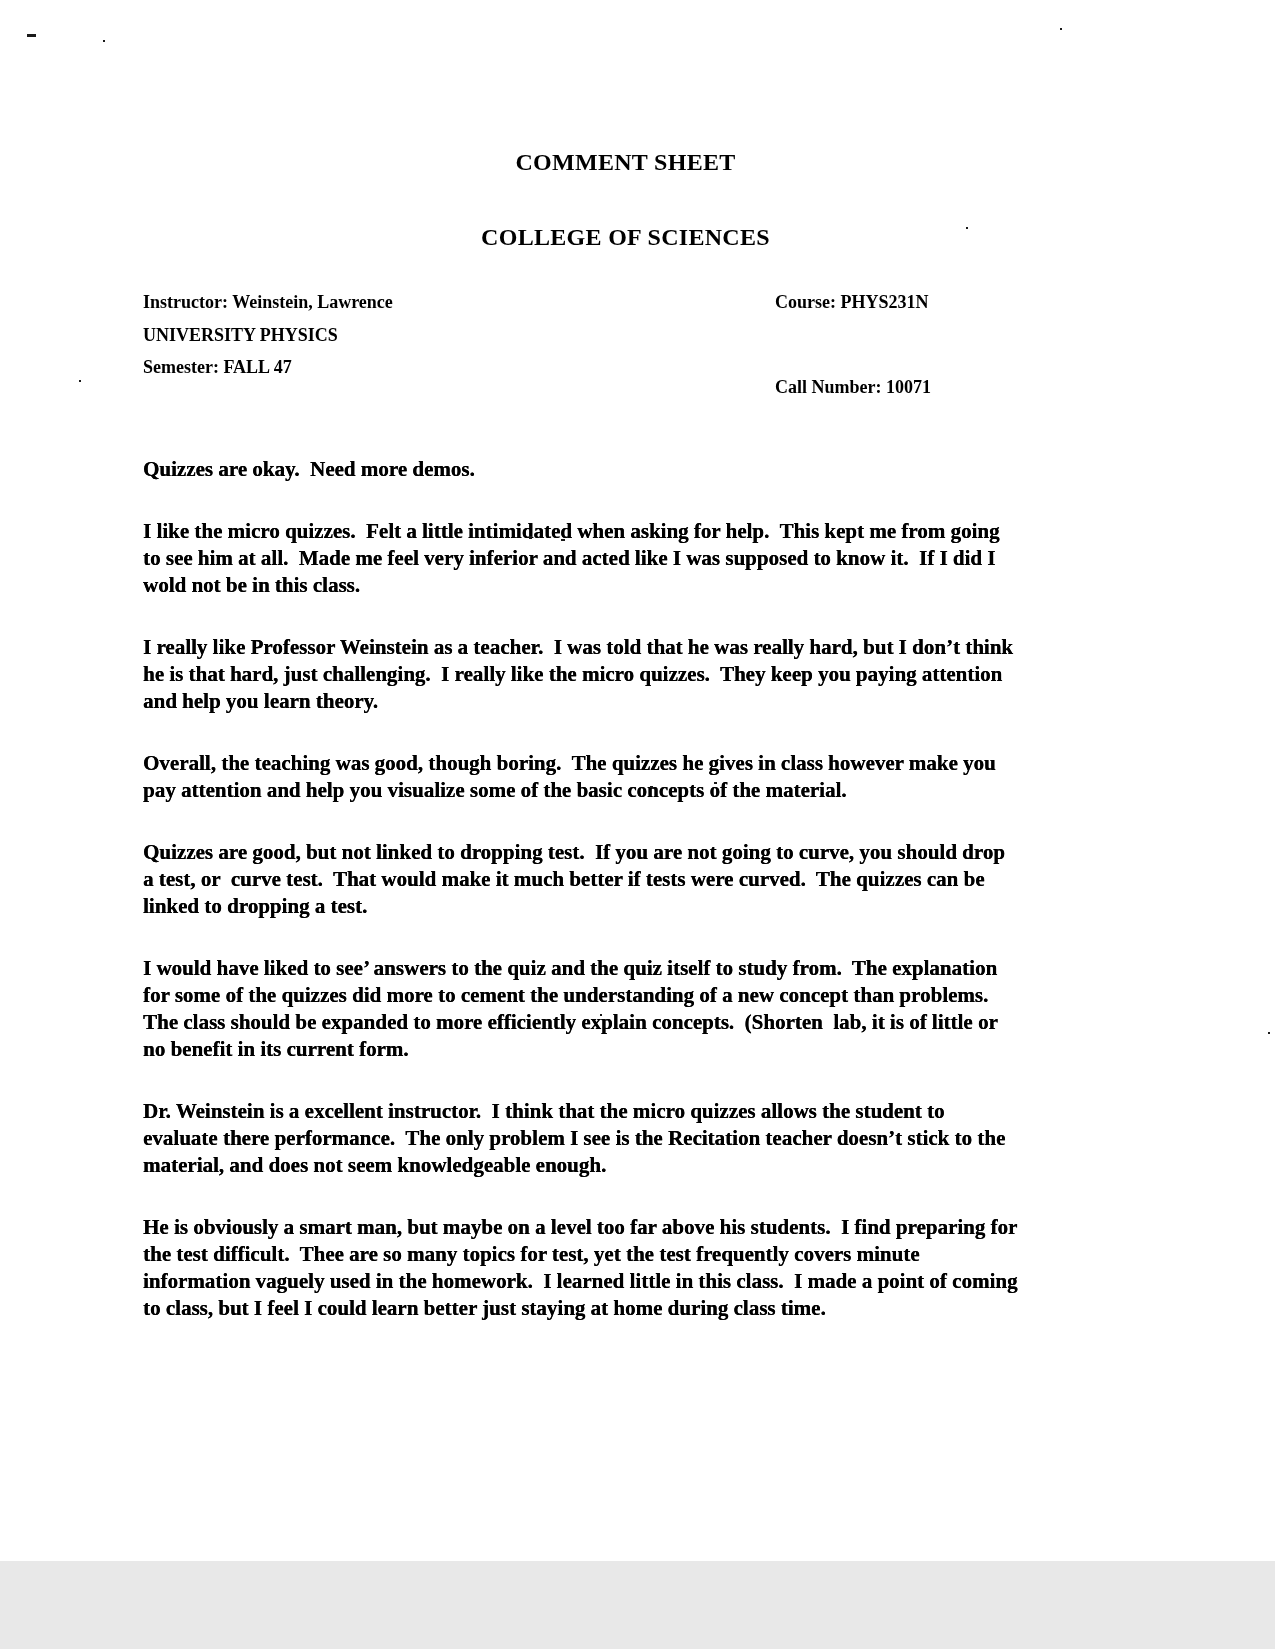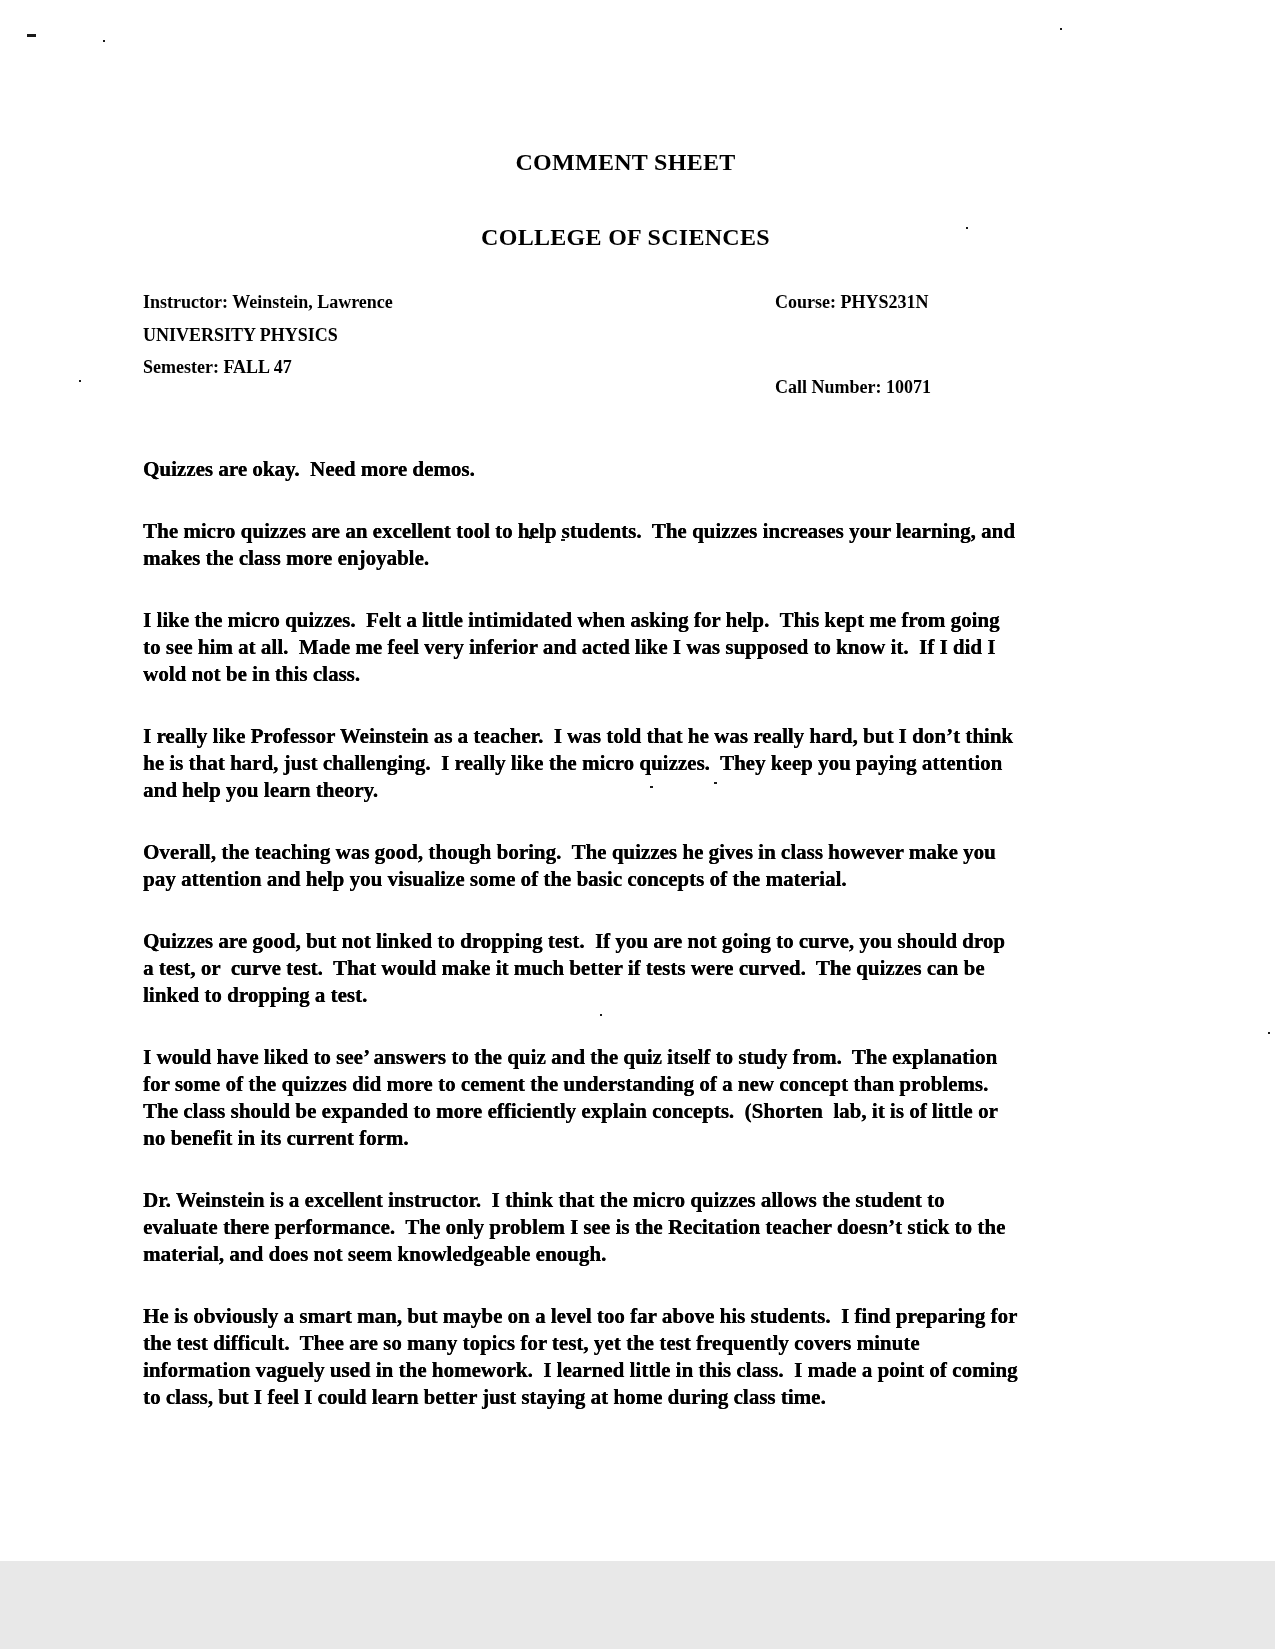--- a/index.html
+++ b/index.html
@@ -77,22 +77,20 @@
   <div class="info-line il-course">Course: PHYS231N</div>
 
   <div class="info-line il-coursename">UNIVERSITY PHYSICS</div>
 
   <div class="info-line il-semester">Semester: FALL 47</div>
 
   <div class="info-line il-callnumber">Call Number: 10071</div>
 
   <div class="comments">
     <div class="comment">Quizzes are okay.  Need more demos.</div>
-    <div class="comment">The micro quizzes are an excellent tool to help students.  The quizzes increases your learning, and
-makes the class more enjoyable.</div>
     <div class="comment">I like the micro quizzes.  Felt a little intimidated when asking for help.  This kept me from going
 to see him at all.  Made me feel very inferior and acted like I was supposed to know it.  If I did I
 wold not be in this class.</div>
     <div class="comment">I really like Professor Weinstein as a teacher.  I was told that he was really hard, but I don’t think
 he is that hard, just challenging.  I really like the micro quizzes.  They keep you paying attention
 and help you learn theory.</div>
     <div class="comment">Overall, the teaching was good, though boring.  The quizzes he gives in class however make you
 pay attention and help you visualize some of the basic concepts of the material.</div>
     <div class="comment">Quizzes are good, but not linked to dropping test.  If you are not going to curve, you should drop
 a test, or  curve test.  That would make it much better if tests were curved.  The quizzes can be

